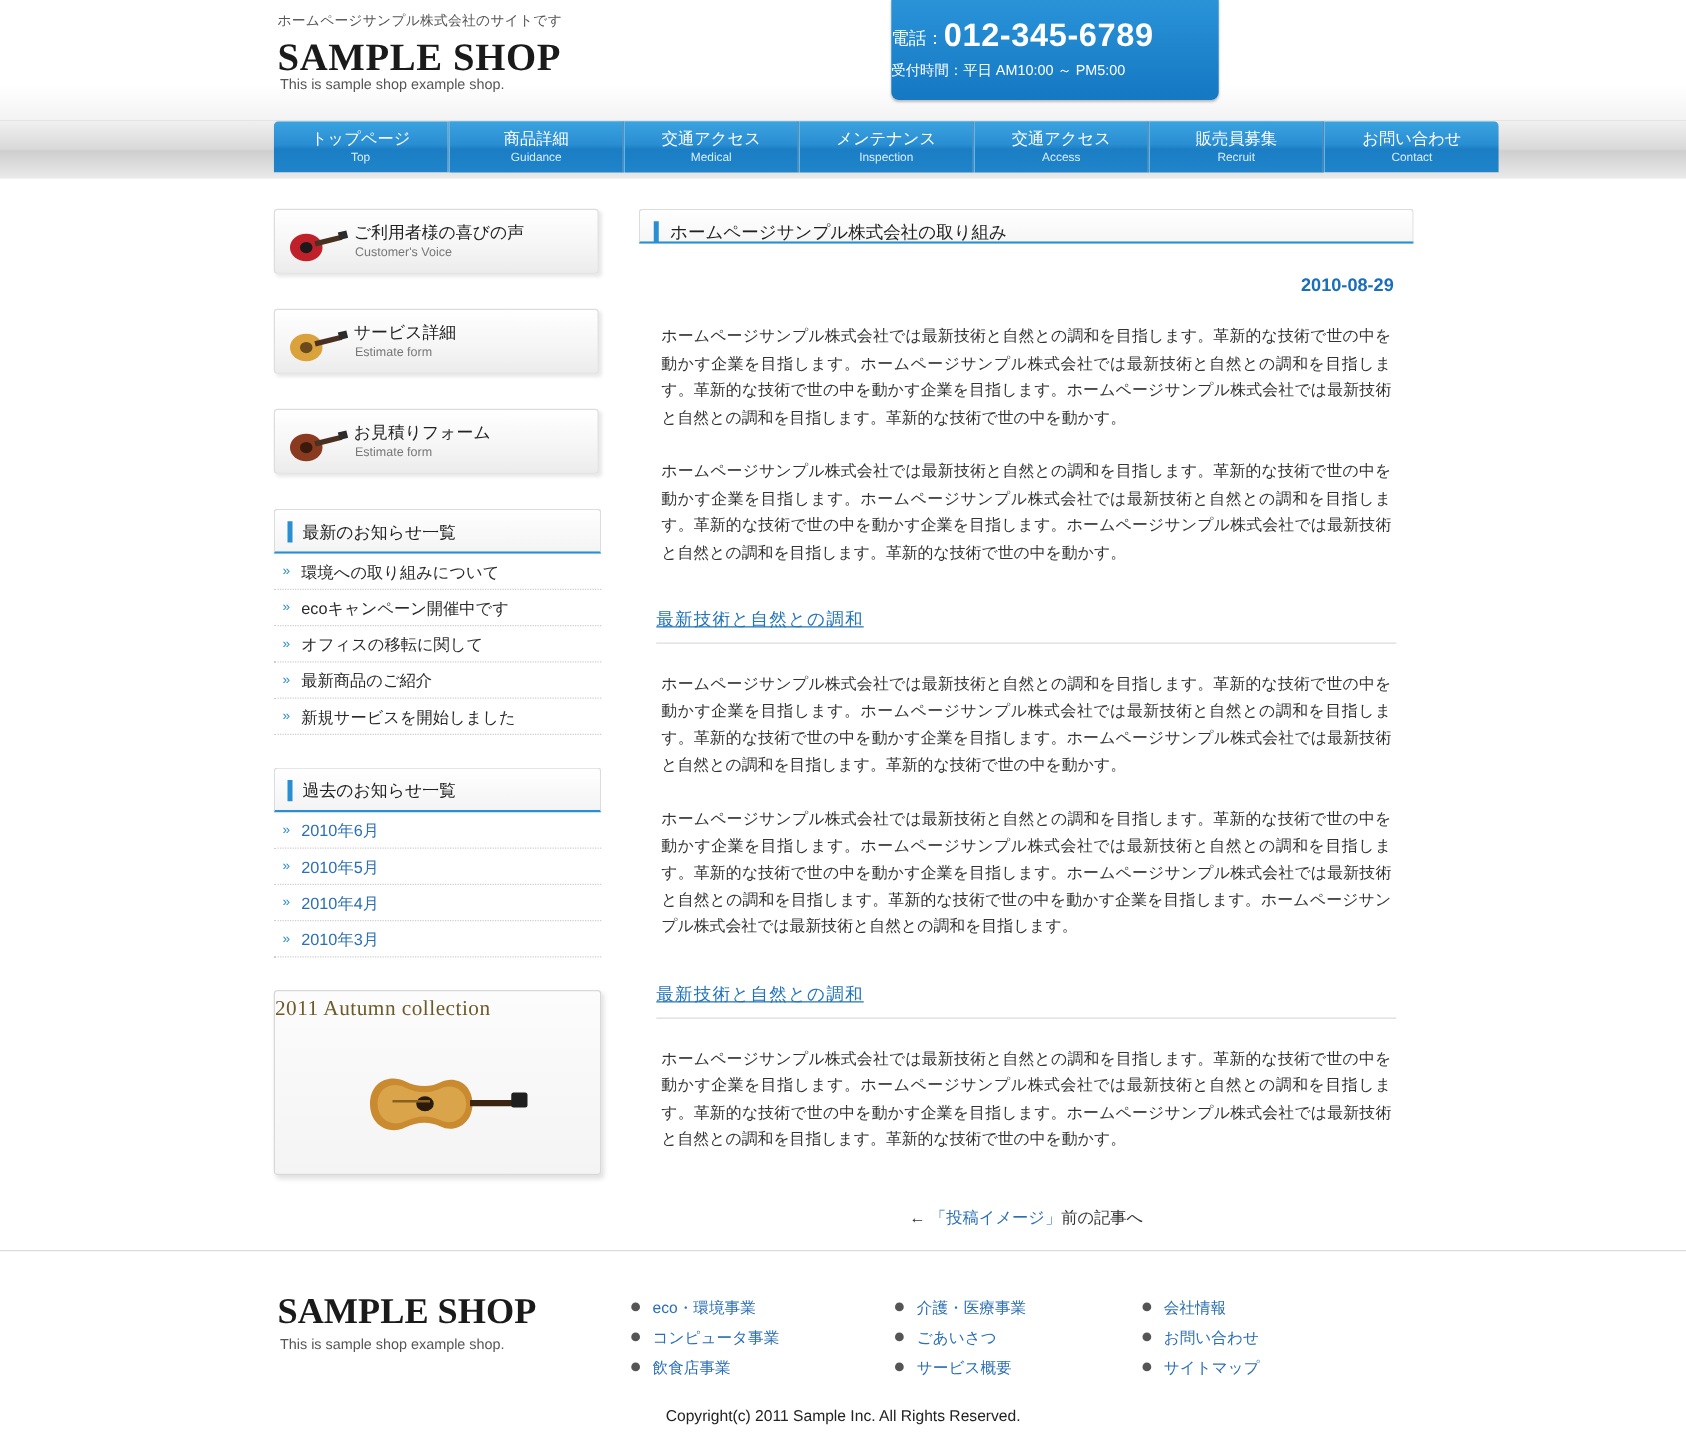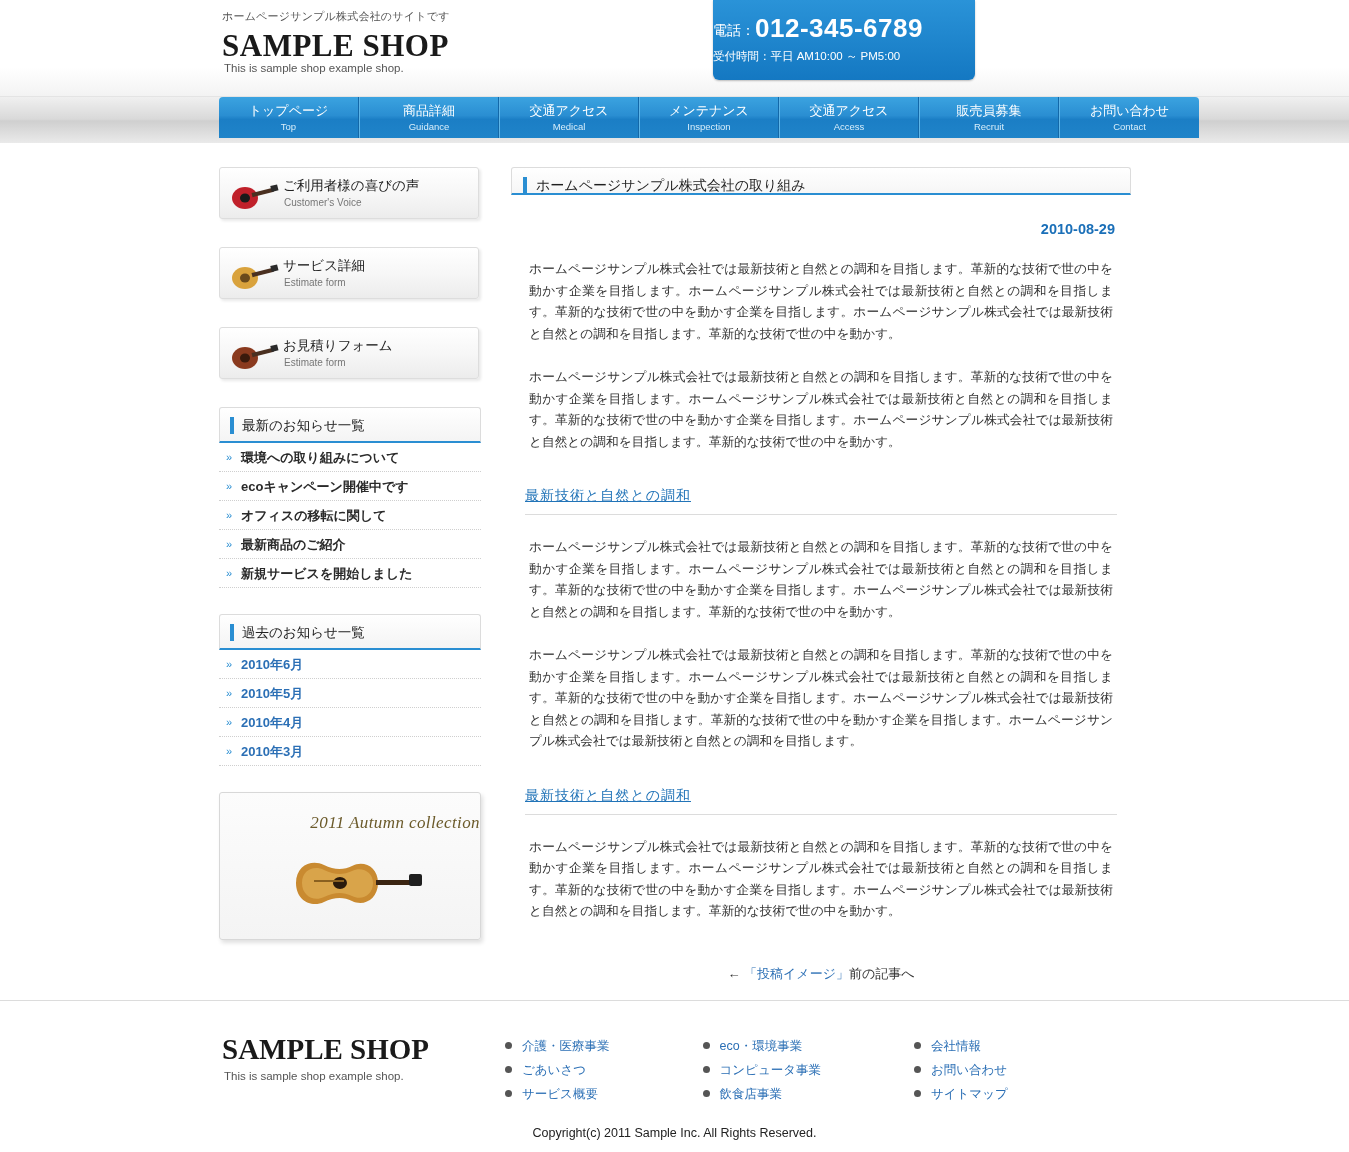--- a/index.html
+++ b/index.html
@@ -121,37 +121,37 @@
     border-bottom: 1px dotted #cfcfcf;
     height: 29px; line-height: 29px;
     padding-left: 22px;
     font-size: 13px;
     position: relative;
     cursor: pointer;
   }
   .side-list li .arrow {
     position: absolute; left: 7px; top: 0; color: #2a8ed2; font-size: 11px;
   }
-  .side-list li a, .side-list li span.lbl { color: #2b6fb5; text-decoration: none; font-weight: bold; }
+  .side-list li a, .side-list li span.lbl { color: #2b6fb5; text-decoration: none; }
   .side-list.news li span.lbl { color: #2a2a2a; }
 
   .promo {
     width: 262px; height: 148px;
     background: linear-gradient(to bottom, #fcfcfc 0%, #f4f4f4 100%);
     border: 1px solid #d8d8d8;
     border-radius: 3px;
     box-shadow: 2px 3px 4px rgba(0,0,0,0.12);
     position: relative;
     margin-top: 24px;
     overflow: hidden;
     cursor: pointer;
   }
   .promo .ptitle {
-    position: absolute; left: 0; right: 0; top: 20px; text-align: right;
-    font-family: "Liberation Serif", serif; font-style: italic;
+    position: absolute; left: 0; right: 0; top: 4px; text-align: left;
+    font-family: "Liberation Serif", serif; 
     font-size: 17px; color: #6b5a2a; letter-spacing: 0.4px;
   }
   .promo .pguitar { position: absolute; left: 58px; top: 46px; width: 150px; height: 86px; }
 
   
   .main { position: absolute; left: 511px; top: 24px; width: 620px; }
   .main-head {
     position: relative;
     height: 28px;
     background: linear-gradient(to bottom, #ffffff 0%, #f6f6f6 100%);
@@ -355,30 +355,30 @@
     </div>
 
   </div>
 
   <div class="footer">
     <div class="f-logo">SAMPLE SHOP</div>
     <div class="f-sub">This is sample shop example shop.</div>
     <div class="f-cols">
       <div class="f-col">
         <ul>
+          <li><span class="dot"></span><span class="jp">eco・環境事業</span></li>
+          <li><span class="dot"></span><span class="jp">コンピュータ事業</span></li>
+          <li><span class="dot"></span><span class="jp">飲食店事業</span></li>
+        </ul>
+      </div>
+      <div class="f-col">
+        <ul>
           <li><span class="dot"></span><span class="jp">介護・医療事業</span></li>
           <li><span class="dot"></span><span class="jp">ごあいさつ</span></li>
           <li><span class="dot"></span><span class="jp">サービス概要</span></li>
-        </ul>
-      </div>
-      <div class="f-col">
-        <ul>
-          <li><span class="dot"></span><span class="jp">eco・環境事業</span></li>
-          <li><span class="dot"></span><span class="jp">コンピュータ事業</span></li>
-          <li><span class="dot"></span><span class="jp">飲食店事業</span></li>
         </ul>
       </div>
       <div class="f-col">
         <ul>
           <li><span class="dot"></span><span class="jp">会社情報</span></li>
           <li><span class="dot"></span><span class="jp">お問い合わせ</span></li>
           <li><span class="dot"></span><span class="jp">サイトマップ</span></li>
         </ul>
       </div>
     </div>

